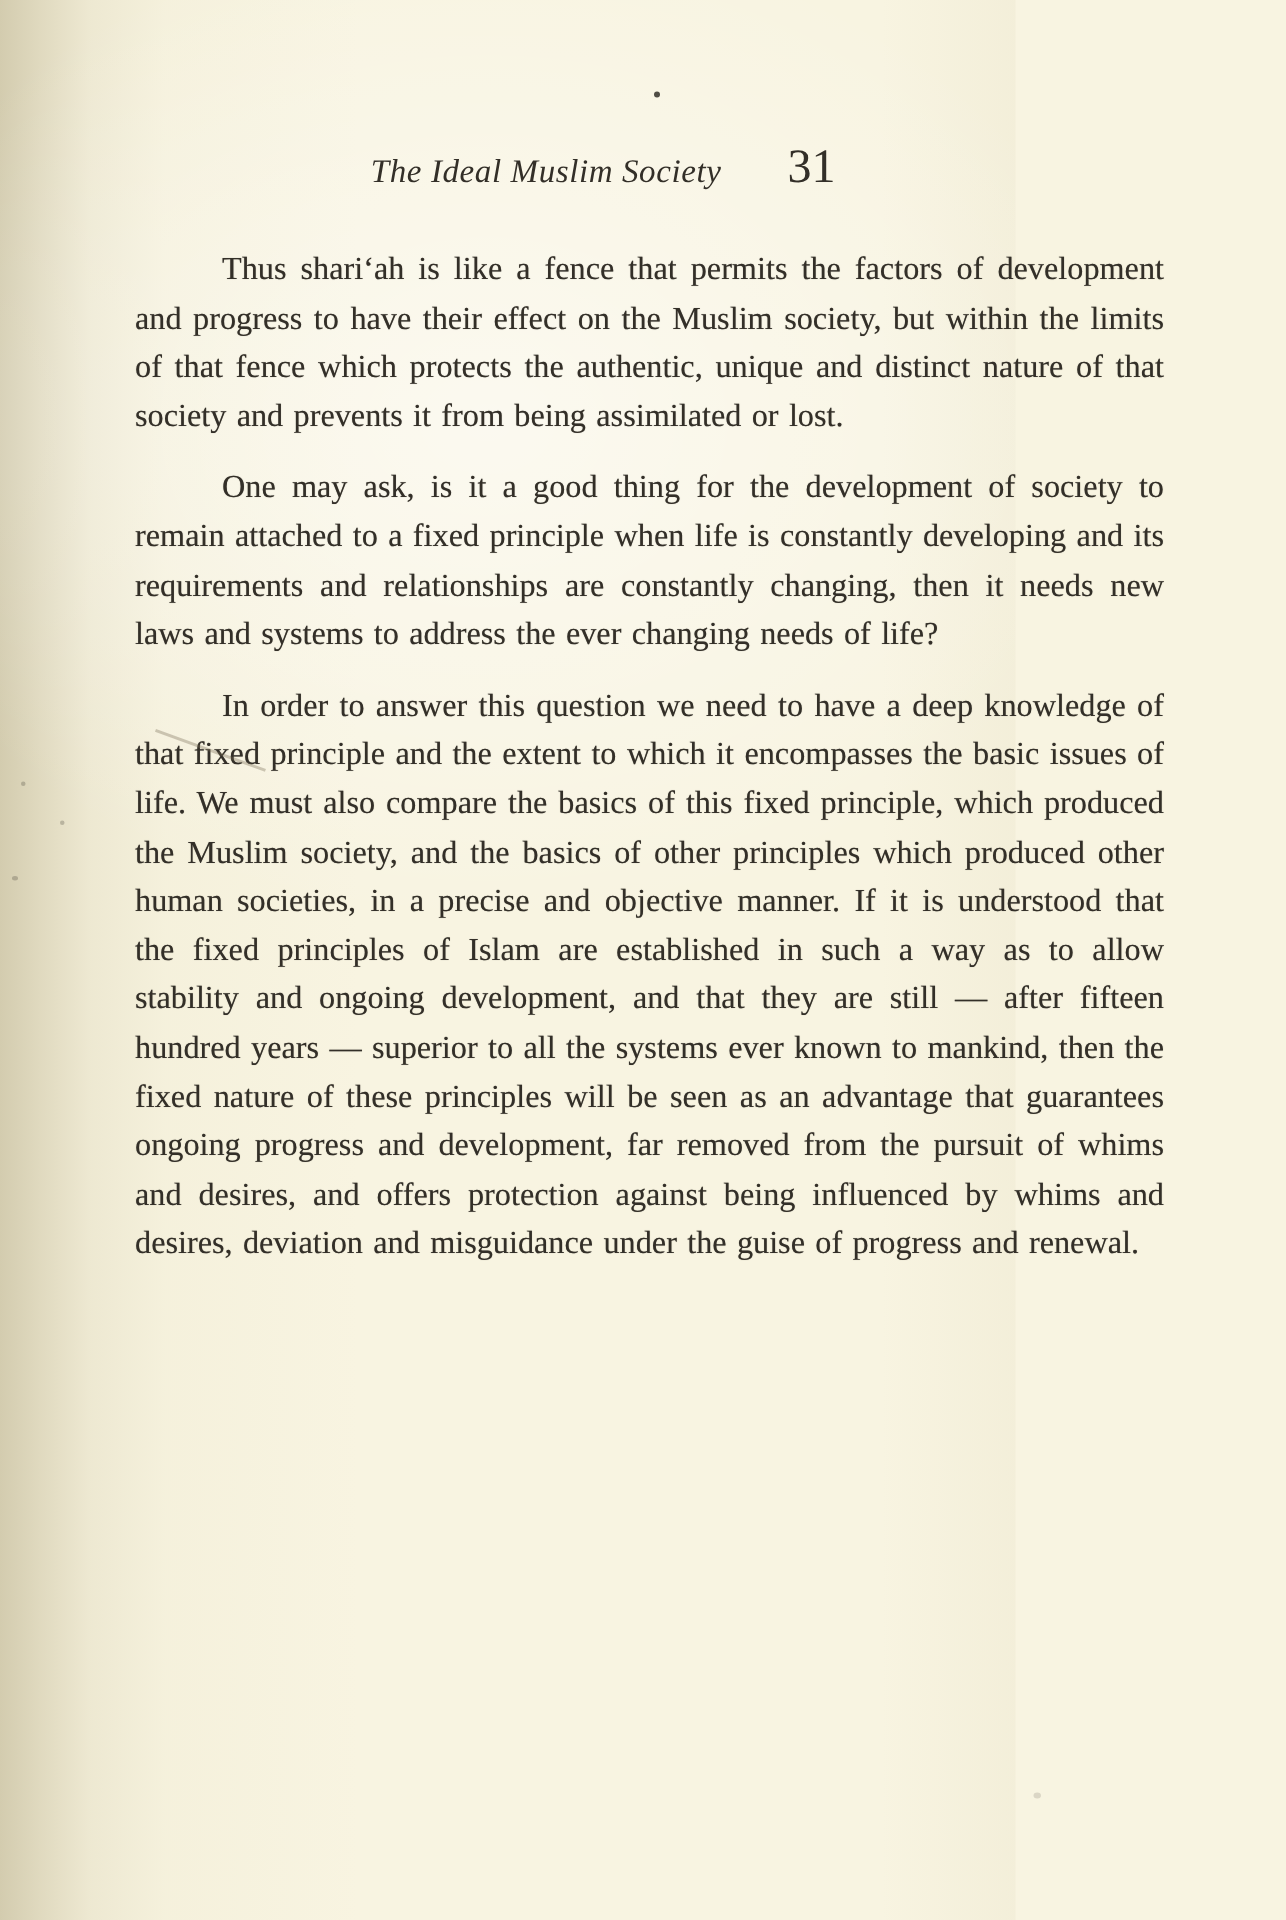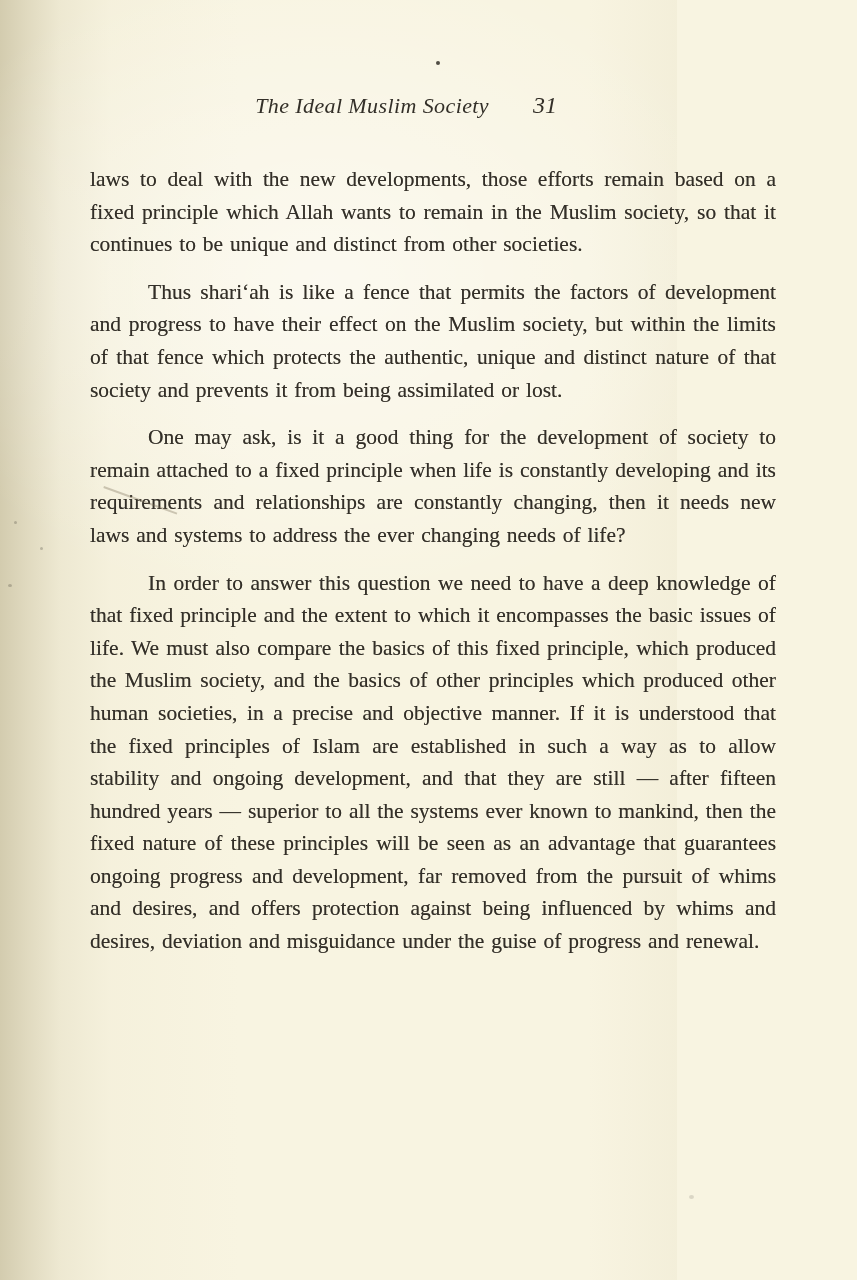--- a/index.html
+++ b/index.html
@@ -39,22 +39,21 @@
     align-items:baseline;
     gap:44px;
     color:var(--ink);
   }
   .header .title{
     font-style:italic;
     font-size:22px;
     letter-spacing:0.4px;
   }
   .header .pagenum{
-    font-style:italic;
-    font-size:24px;
+    font-size:32px;
   }
   .body{
     position:absolute;
     top:163px;
     left:90px;
     width:686px;
     color:var(--ink);
   }
   .para{
     font-size:21.5px;
@@ -83,21 +82,20 @@
 <body>
 
 <div class="page">
 
   <div class="header">
     <span class="title">The Ideal Muslim Society</span>
     <span class="pagenum">31</span>
   </div>
 
   <div class="body">
-    <p class="para">laws to deal with the new developments, those efforts remain based on a fixed principle which Allah wants to remain in the Muslim society, so that it continues to be unique and distinct from other societies.</p>
     <p class="para indent">Thus shari‘ah is like a fence that permits the factors of development and progress to have their effect on the Muslim society, but within the limits of that fence which protects the authentic, unique and distinct nature of that society and prevents it from being assimilated or lost.</p>
     <p class="para indent">One may ask, is it a good thing for the development of society to remain attached to a fixed principle when life is constantly developing and its requirements and relationships are constantly changing, then it needs new laws and systems to address the ever changing needs of life?</p>
     <p class="para indent">In order to answer this question we need to have a deep knowledge of that fixed principle and the extent to which it encompasses the basic issues of life. We must also compare the basics of this fixed principle, which produced the Muslim society, and the basics of other principles which produced other human societies, in a precise and objective manner. If it is understood that the fixed principles of Islam are established in such a way as to allow stability and ongoing development, and that they are still — after fifteen hundred years — superior to all the systems ever known to mankind, then the fixed nature of these principles will be seen as an advantage that guarantees ongoing progress and development, far removed from the pursuit of whims and desires, and offers protection against being influenced by whims and desires, deviation and misguidance under the guise of progress and renewal.</p>
   </div>
 
   <div class="speck" style="left:436px;top:61px;width:4px;height:4px;"></div>
   <div class="scratch" style="left:104px;top:486px;width:78px;height:1.5px;transform:rotate(20deg);"></div>
   <div class="speck faint" style="left:14px;top:521px;width:3px;height:3px;"></div>
   <div class="speck faint" style="left:40px;top:547px;width:3px;height:3px;"></div>
   <div class="speck faint" style="left:8px;top:584px;width:4px;height:3px;"></div>

